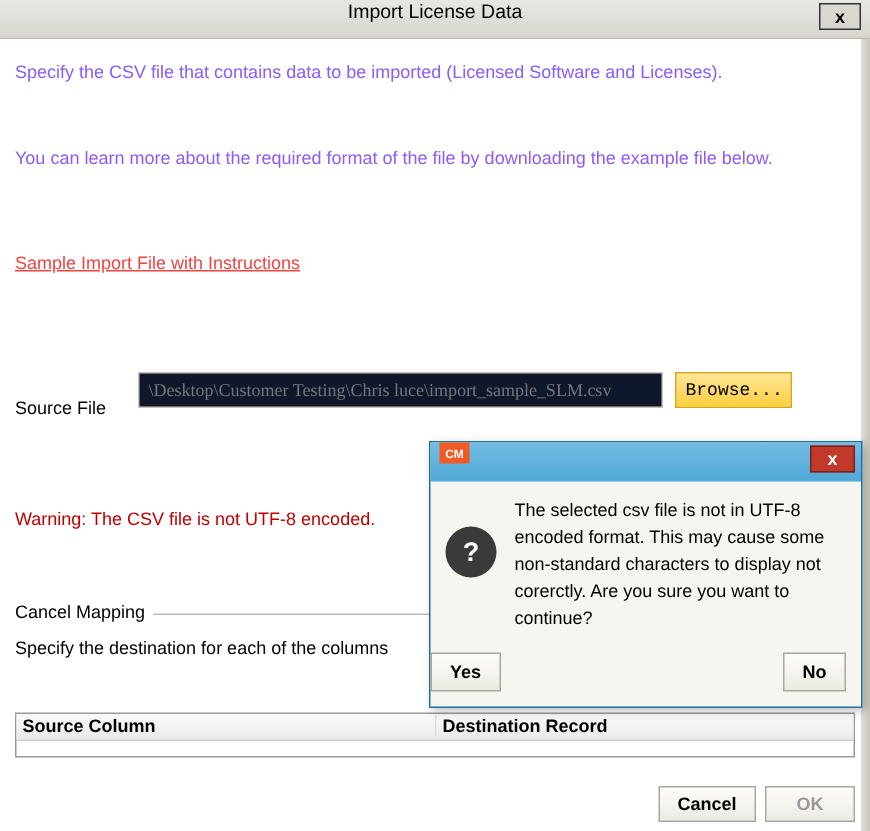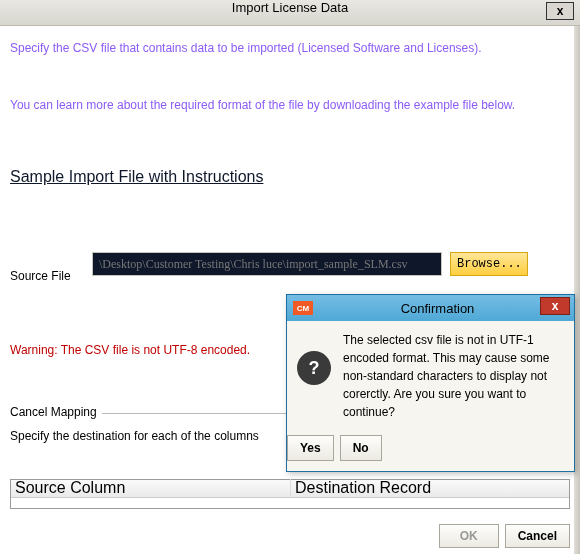--- a/index.html
+++ b/index.html
@@ -48,24 +48,24 @@
     height: calc(100% - 26px);
   }
   .para {
     font-size: 12px;
     color: #8b5cf6;
     line-height: 1.4;
     margin-top: 6px;
   }
   .para2 { margin-top: 40px; }
   .link {
-    color: #0f172a;
+    color: #ef4444;
     margin-top: 54px;
     display: inline-block;
-    font-size: 16px;
+    font-size: 12px;
   }
   .src-row {
     margin-top: 60px;
     display: flex;
     align-items: center;
     gap: 8px;
   }
   .src-label { font-size: 12px; color: #000; width: 74px; margin-top: 23px; }
   .src-input {
     flex: 0 0 350px;
@@ -114,21 +114,22 @@
     border: 1px solid #9a9a9a;
     height: 30px;
     background: #fff;
   }
   .table-head {
     display: flex;
     border-bottom: 1px solid #ccc;
     background: linear-gradient(#fafafa, #eaeaea);
     height: 18px;
     align-items: center;
-    font-size: 16px;
+    font-size: 12px;
+    font-weight: bold;
   }
   .th1 { width: 280px; padding-left: 4px; border-right: 1px solid #ddd; }
   .th2 { padding-left: 4px; flex:1; }
   .footer {
     position: absolute;
     right: 10px;
     bottom: 6px;
     display: flex;
     gap: 6px;
     align-items: center;
@@ -163,21 +164,21 @@
     border: 1px solid #1f6fa1;
     background: #f6f5ef;
     box-shadow: 2px 2px 6px rgba(0,0,0,.25);
     display: flex;
     flex-direction: column;
   }
   .confirm-title {
     height: 26px;
     background: linear-gradient(#74bde4, #4fa8d6);
     display: flex;
-    align-items: center;
+    align-items: flex-start;
     position: relative;
     padding-left: 6px;
   }
   .confirm-badge {
     width: 20px;
     height: 14px;
     background: #f15a24;
     color: #fff;
     font-size: 8px;
     display: flex;
@@ -230,21 +231,21 @@
     margin-top: 20px;
     flex-shrink: 0;
   }
   .confirm-msg {
     font-size: 12px;
     line-height: 1.5;
     color: #000;
   }
   .confirm-foot {
     display: flex;
-    justify-content: flex-start;
+    justify-content: space-between;
     gap: 6px;
     padding: 0 10px 10px 0;
   }
   .cbtn {
     height: 26px;
     min-width: 42px;
     padding: 0 12px;
     border: 1px solid #a9a69b;
     background: linear-gradient(#fdfdfb, #eceae2);
     font-size: 12px;
@@ -282,38 +283,37 @@
   <div class="fm-desc">Specify the destination for each of the columns</div>
 
   <div class="table-wrap">
     <div class="table-head">
       <div class="th1">Source Column</div>
       <div class="th2">Destination Record</div>
     </div>
   </div>
 
   <div class="footer">
+    <button class="btn">Cancel</button>
     <button class="btn disabled">OK</button>
-    <button class="btn">Cancel</button>
   </div>
 </div>
 
 <div class="right-border"></div>
 
 <div class="confirm">
   <div class="confirm-title">
     <div class="confirm-badge">CM</div>
-    <div class="confirm-tt">Confirmation</div>
     <div class="confirm-close">
       <span>x</span>
     </div>
   </div>
   <div class="confirm-body">
     <div class="q-icon">
       <span>?</span>
     </div>
-    <div class="confirm-msg">The selected csv file is not in UTF-1 encoded format. This may cause some non-standard characters to display not corerctly. Are you sure you want to continue?</div>
+    <div class="confirm-msg">The selected csv file is not in UTF-8 encoded format. This may cause some non-standard characters to display not corerctly. Are you sure you want to continue?</div>
   </div>
   <div class="confirm-foot">
     <button class="cbtn">Yes</button>
     <button class="cbtn">No</button>
   </div>
 </div>
 
 </body></html>

